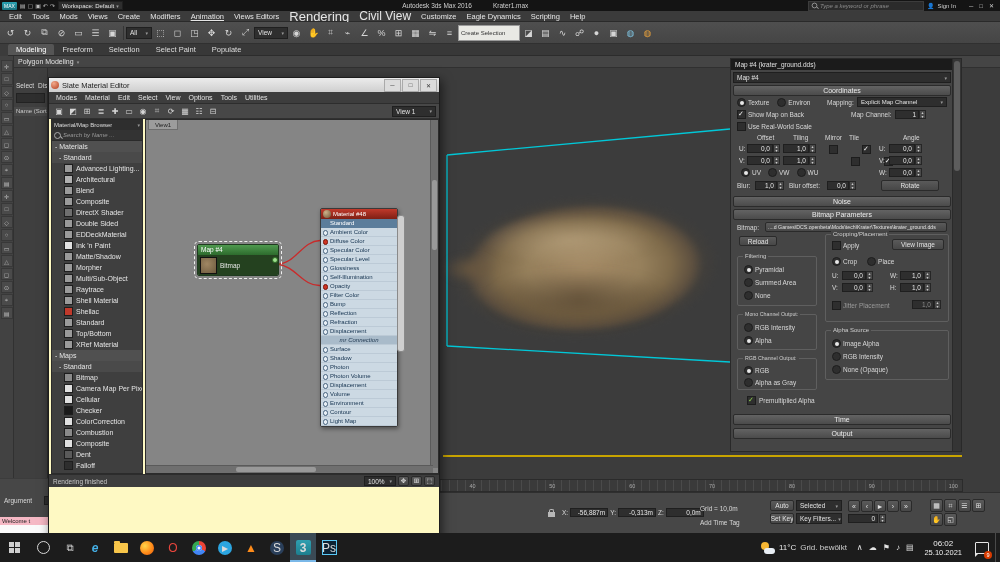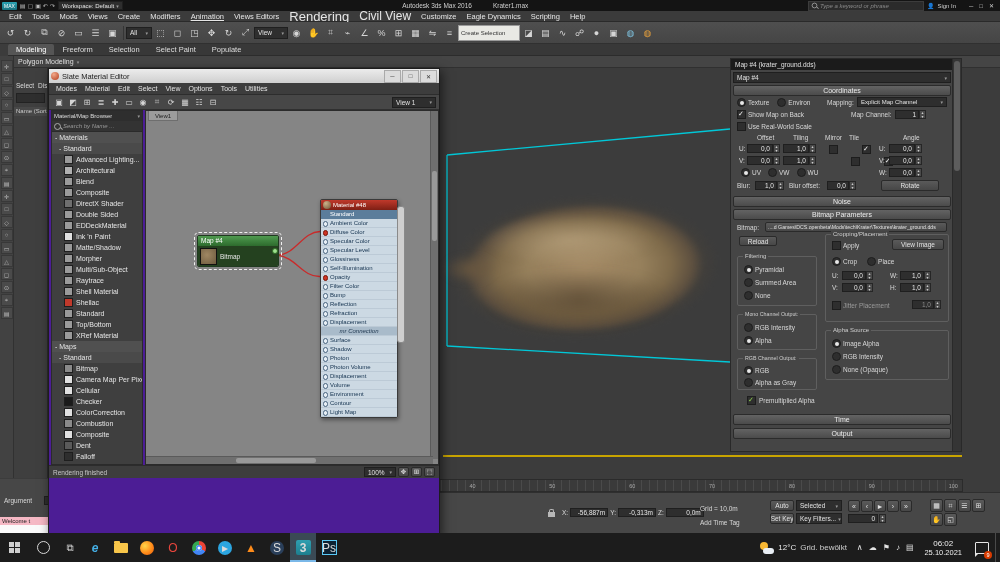--- a/index.html
+++ b/index.html
@@ -553,21 +553,21 @@
       </div>
     <div class="roll" style="top:369px;">
         <span>Output</span>
       </div>
 
     <div class="abs" style="left:221px;top:0;width:9px;height:392px;background:#353535;border-left:1px solid #2a2a2a;box-sizing:border-box;">
       <div class="abs" style="left:1px;top:2px;width:6px;height:110px;background:#5d5d5d;border-radius:3px;"></div>
     </div>
   </div>
 
-  <div class="abs" style="left:48px;top:68px;width:392px;height:470px;background:#4c1d95;border:1px solid #1d1d1d;box-sizing:border-box;box-shadow:2px 3px 10px rgba(0,0,0,.55);">
+  <div class="abs" style="left:48px;top:77px;width:392px;height:470px;background:#fef9c3;border:1px solid #1d1d1d;box-sizing:border-box;box-shadow:2px 3px 10px rgba(0,0,0,.55);">
 
     <div class="row" style="height:14px;background:linear-gradient(#ececec,#cfcfcf);padding:0 2px;gap:3px;box-sizing:border-box;">
       <span style="width:8px;height:8px;border-radius:50%;background:radial-gradient(circle at 35% 30%,#f2a98a,#b33d1e);flex:none;"></span>
       <span style="color:#1d1d1d;font-size:7.5px;">Slate Material Editor</span>
       <span style="flex:1"></span>
       <span class="row" style="gap:1px;">
         <span style="width:15px;height:11px;display:inline-flex;align-items:center;justify-content:center;font-size:6px;color:#333;background:#dcdcdc;border:1px solid #aaa;">─</span>
           <span style="width:15px;height:11px;display:inline-flex;align-items:center;justify-content:center;font-size:6px;color:#333;background:#dcdcdc;border:1px solid #aaa;">□</span>
           <span style="width:15px;height:11px;display:inline-flex;align-items:center;justify-content:center;font-size:6px;color:#333;background:#dcdcdc;border:1px solid #aaa;">✕</span>
       </span>
@@ -982,21 +982,21 @@
         </div>
 
         <div class="tb-ico">
           <span class="glyph g-ps">Ps</span>
         </div>
 
     </div>
     <span style="flex:1"></span>
     <div class="row" style="gap:4px;padding:0 6px;height:29px;">
       <span class="wicon"></span>
-      <span style="font-size:8px;color:#e8e8e8;">12°C</span>
+      <span style="font-size:8px;color:#e8e8e8;">11°C</span>
       <span style="font-size:8px;color:#cfcfcf;white-space:nowrap;">Grid. bewölkt</span>
     </div>
     <div class="row" style="gap:6px;padding:0 4px;">
       <span style="font-size:8px;color:#e4e4e4;">∧</span>
         <span style="font-size:8px;color:#e4e4e4;">☁</span>
         <span style="font-size:8px;color:#e4e4e4;">⚑</span>
         <span style="font-size:8px;color:#e4e4e4;">♪</span>
         <span style="font-size:8px;color:#e4e4e4;">▤</span>
     </div>
     <div style="text-align:center;padding:0 7px;line-height:9px;">

